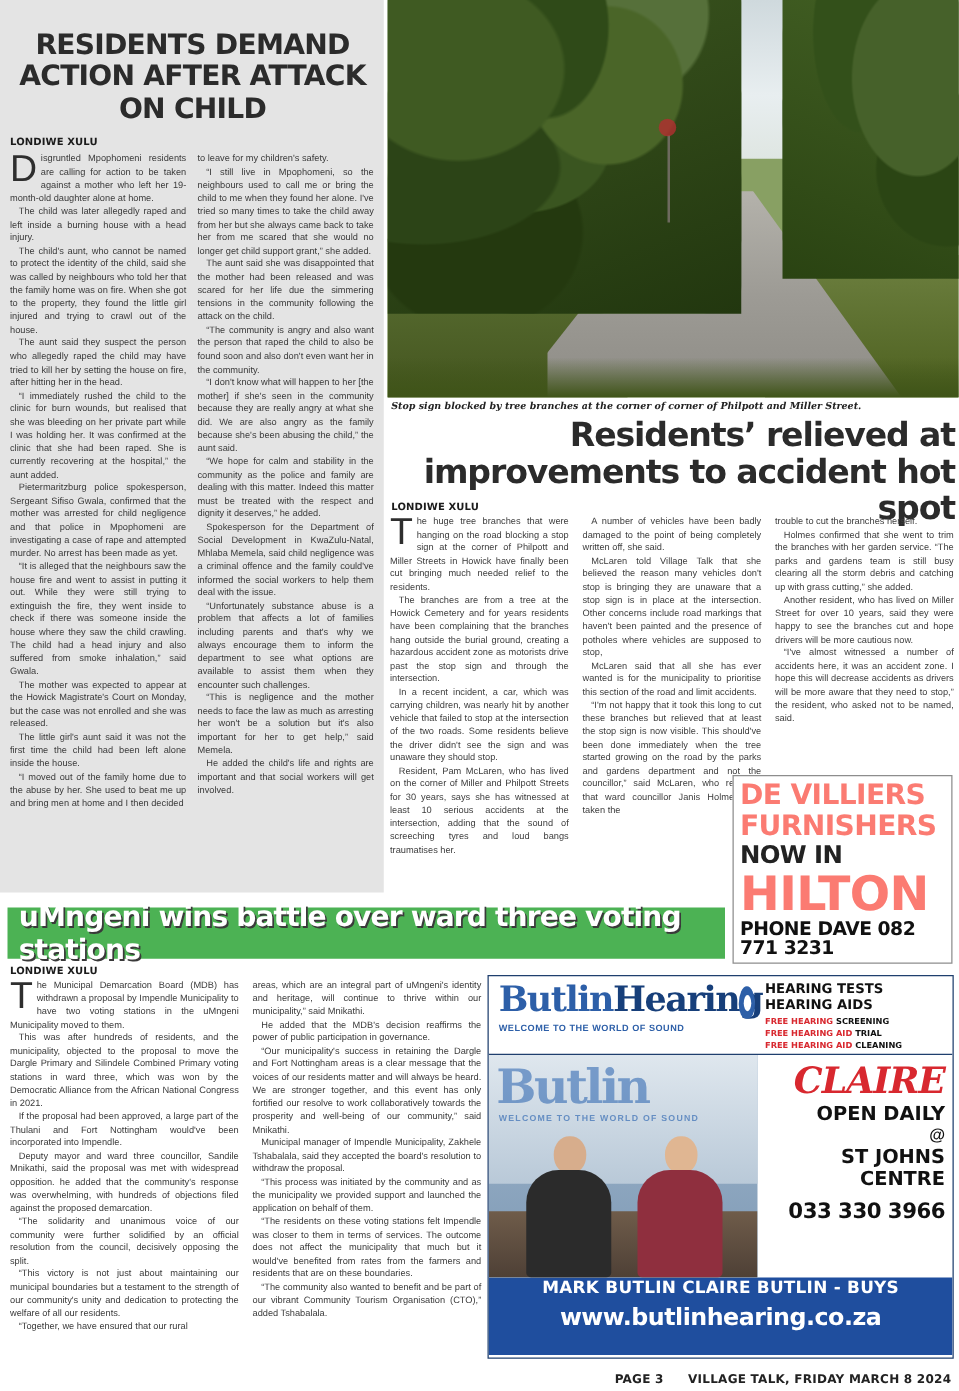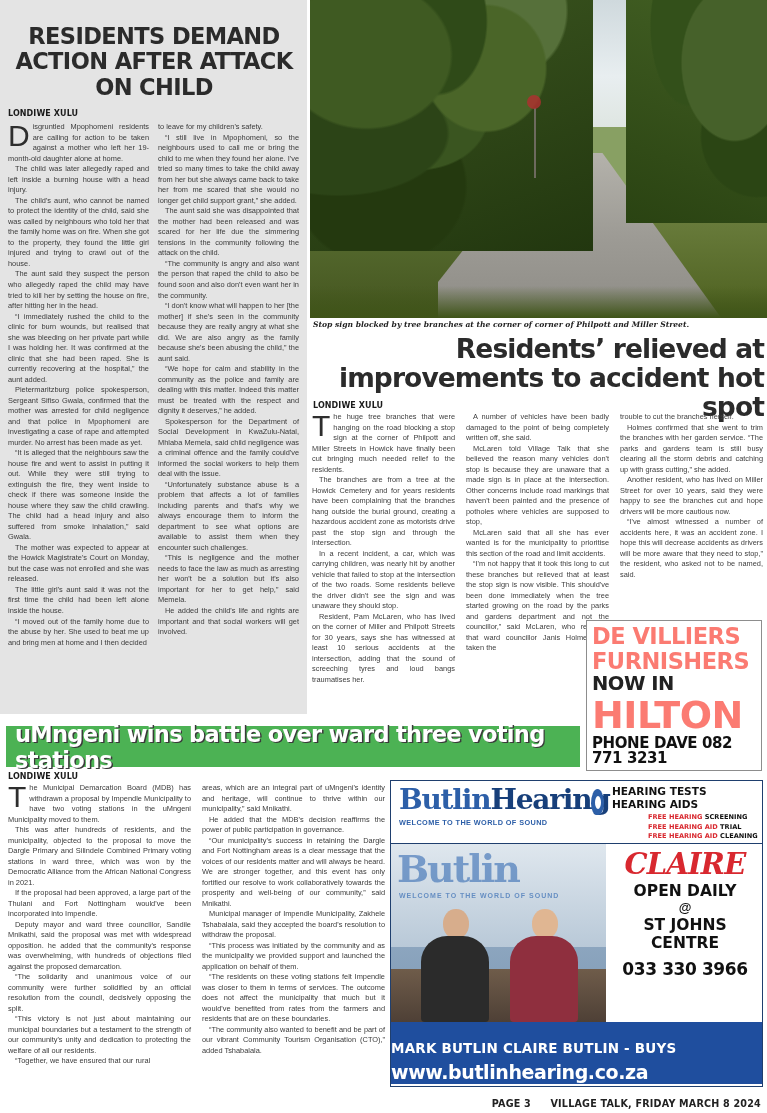--- a/index.html
+++ b/index.html
@@ -164,21 +164,21 @@
   }
   .bh-ear::after {
     content:""; position:absolute; left:3.5px; top:7px; width:6px; height:13px;
     background:#fff; border-radius:50%;
   }
   .bh-services { flex:1; padding: 4px 4px 0 6px; }
   .bh-s1 { font-weight:bold; font-size: 10.6px; color:#111; line-height:1.25;
            font-family:"DejaVu Sans", sans-serif; }
   .bh-s2 { font-size: 6.6px; color:#111; line-height:1.42; margin-top:2px;
            font-family:"DejaVu Sans", sans-serif; font-weight:bold; }
-  .bh-s2 .red { color:#d8282f;margin-left:36px; }
+  .bh-s2 .red { color:#d8282f; }
   .bh-mid { display:flex; height: 178px; }
   .bh-photo {
     width: 215px; height:100%; position:relative; overflow:hidden;
     background: linear-gradient(#9fb6cd, #7e99b4);
   }
   .bh-banner-bg {
     position:absolute; left:0; top:0; width:100%; height: 58%;
     background: linear-gradient(#dfe7ee, #b9c9d8);
   }
   .bh-bigtext {
@@ -192,35 +192,35 @@
               background: linear-gradient(#6f5c4a,#4e4036); }
   .person { position:absolute; bottom: 0; width: 70px; }
   .p-head { width: 26px; height: 30px; border-radius: 48%; margin: 0 auto; }
   .p-body { width: 68px; height: 86px; border-radius: 26px 26px 4px 4px; margin-top:-3px; }
   .p-man { left: 30px; }
   .p-man .p-head { background:#d7ad8c; }
   .p-man .p-body { background:#2b2b2b; }
   .p-woman { right: 26px; }
   .p-woman .p-head { background:#e0b692; }
   .p-woman .p-body { background:#8f2f3e; }
-  .bh-claire { flex:1; padding: 6px 6px 0 8px; text-align:center; }
+  .bh-claire { flex:1; padding: 6px 6px 0 8px; text-align:right; }
   .claire {
     font-family:"DejaVu Serif", serif; font-weight:bold; font-style:italic;
     font-size: 29px; color:#d8282f; letter-spacing:-0.8px; line-height:1;
   }
   .open-daily { font-weight:bold; font-size: 15.5px; color:#111; line-height:1.12;
                 margin-top:4px; font-family:"DejaVu Sans", sans-serif; }
   .at-sym { font-weight:bold; font-size: 13px; color:#111; line-height:1.3; }
   .stjohns { font-weight:bold; font-size: 15.5px; color:#111; line-height:1.12;
              font-family:"DejaVu Sans", sans-serif; }
   .bh-phone { font-weight:bold; font-size: 17px; color:#111; margin-top: 7px;
               font-family:"DejaVu Sans", sans-serif; letter-spacing:-0.4px; }
   .bh-bot {
-    height: 62px; background:#1f4e9e; color:#fff; text-align:left;
-    padding-top: 18px;
+    height: 62px; background:#1f4e9e; color:#fff; text-align:center;
+    padding-top: 0;
   }
   .bh-names { font-weight:bold; font-size: 13.5px; letter-spacing:0.2px;
               font-family:"DejaVu Sans", sans-serif; }
   .bh-url { font-weight:bold; font-size: 19px; margin-top: 5px;
             font-family:"DejaVu Sans", sans-serif; letter-spacing:-0.4px; }
 
   
   .footer {
     position:absolute; right: 6px; bottom: 4px;
     font-family:"DejaVu Sans", sans-serif; font-weight:bold;
@@ -294,21 +294,21 @@
       <div class="body-text">
         <p class="dropcap-p">The huge tree branches that were hanging on the road blocking a stop sign at the corner of Philpott and Miller Streets in Howick have finally been cut bringing much needed relief to the residents.</p>
         <p>The branches are from a tree at the Howick Cemetery and for years residents have been complaining that the branches hang outside the burial ground, creating a hazardous accident zone as motorists drive past the stop sign and through the intersection.</p>
         <p>In a recent incident, a car, which was carrying children, was nearly hit by another vehicle that failed to stop at the intersection of the two roads. Some residents believe the driver didn't see the sign and was unaware they should stop.</p>
         <p>Resident, Pam McLaren, who has lived on the corner of Miller and Philpott Streets for 30 years, says she has witnessed at least 10 serious accidents at the intersection, adding that the sound of screeching tyres and loud bangs traumatises her.</p>
       </div>
     </div>
     <div class="col3">
       <div class="body-text">
         <p>A number of vehicles have been badly damaged to the point of being completely written off, she said.</p>
-        <p>McLaren told Village Talk that she believed the reason many vehicles don't stop is because they are unaware that a made sign is in place at the intersection. Other concerns include road markings that haven't been painted and the presence of potholes where vehicles are supposed to stop,</p>
+        <p>McLaren told Village Talk that she believed the reason many vehicles don't stop is bringing they are unaware that a stop sign is in place at the intersection. Other concerns include road markings that haven't been painted and the presence of potholes where vehicles are supposed to stop,</p>
         <p>McLaren said that all she has ever wanted is for the municipality to prioritise this section of the road and limit accidents.</p>
         <p>“I'm not happy that it took this long to cut these branches but relieved that at least the stop sign is now visible. This should've been done immediately when the tree started growing on the road by the parks and gardens department and not the councillor,” said McLaren, who revealed that ward councillor Janis Holmes had taken the</p>
       </div>
     </div>
     <div class="col3">
       <div class="body-text">
         <p class="noind">trouble to cut the branches herself.</p>
         <p>Holmes confirmed that she went to trim the branches with her garden service. “The parks and gardens team is still busy clearing all the storm debris and catching up with grass cutting,” she added.</p>
         <p>Another resident, who has lived on Miller Street for over 10 years, said they were happy to see the branches cut and hope drivers will be more cautious now.</p>
         <p>“I've almost witnessed a number of accidents here, it was an accident zone. I hope this will decrease accidents as drivers will be more aware that they need to stop,” the resident, who asked not to be named, said.</p>

